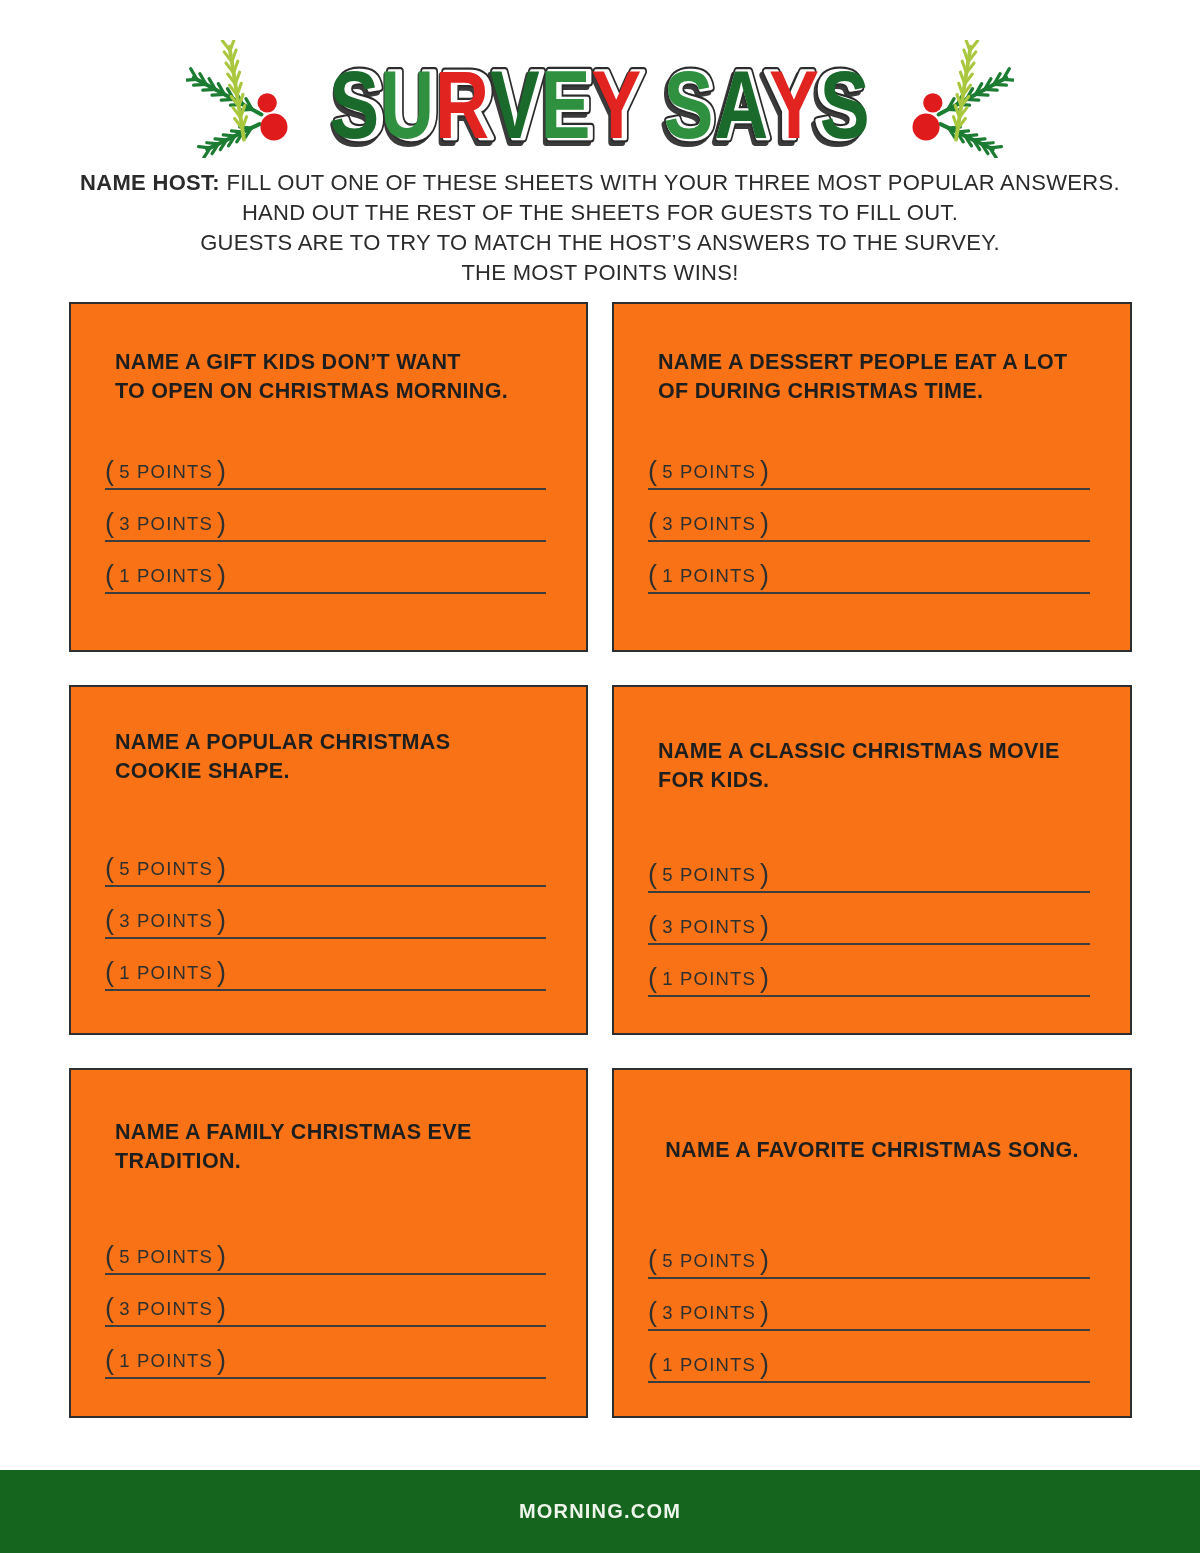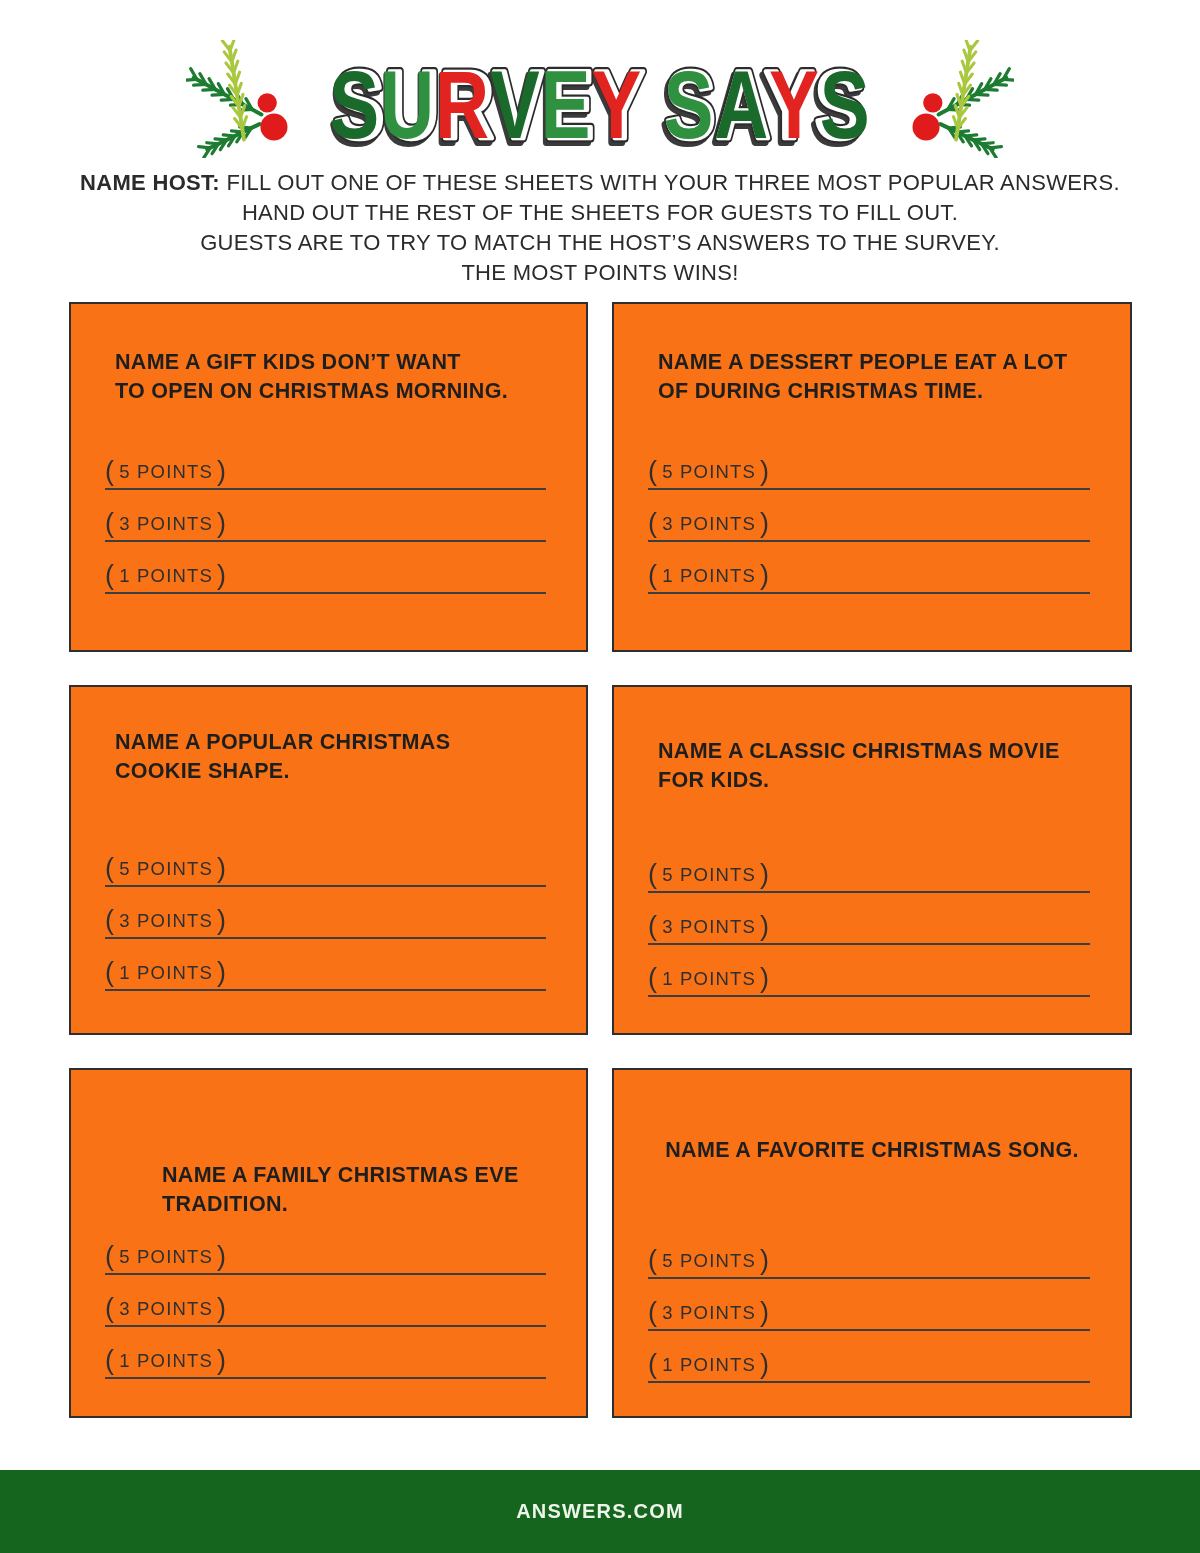--- a/index.html
+++ b/index.html
@@ -30,21 +30,21 @@
     position:relative;height:350px;box-sizing:border-box;
     border:2px solid #2e2e2e;background:#f97316;
   }
   .question{
     margin:0;padding:44px 32px 0 44px;
     font-size:21.5px;line-height:29px;font-weight:bold;color:#1e1e1e;
     letter-spacing:.3px;white-space:pre-line;
   }
   .card:nth-child(3) .question{padding-top:41px;}
   .card:nth-child(4) .question{padding-top:50px;}
-  .card:nth-child(5) .question{padding-top:91px;margin-left:47px;}
+  .card:nth-child(5) .question{padding-top:48px;}
   .card:nth-child(6) .question{padding-top:66px;text-align:center;padding-left:20px;padding-right:20px;}
   .answers{position:absolute;left:34px;right:40px;bottom:56px;}
   .card:nth-child(3) .answers{bottom:42px;}
   .card:nth-child(4) .answers{bottom:36px;}
   .card:nth-child(5) .answers{bottom:37px;}
   .card:nth-child(6) .answers{bottom:33px;}
   .answer-row{
     border-bottom:2px solid #3d3d3d;margin-bottom:21px;padding-bottom:3px;
   }
   .answer-row:last-child{margin-bottom:0;}
@@ -363,16 +363,16 @@
               <span class="paren">(</span>
               <span class="pts-text">1 POINTS</span>
               <span class="paren">)</span>
             </span>
   </div>
 </div>
   </section>
 </main>
 
   <footer class="footer">
-    <span class="footer-text">ANSWERS.COM</span>
+    <span class="footer-text">MORNING.COM</span>
   </footer>
 
 </div>
 
 </body></html>

